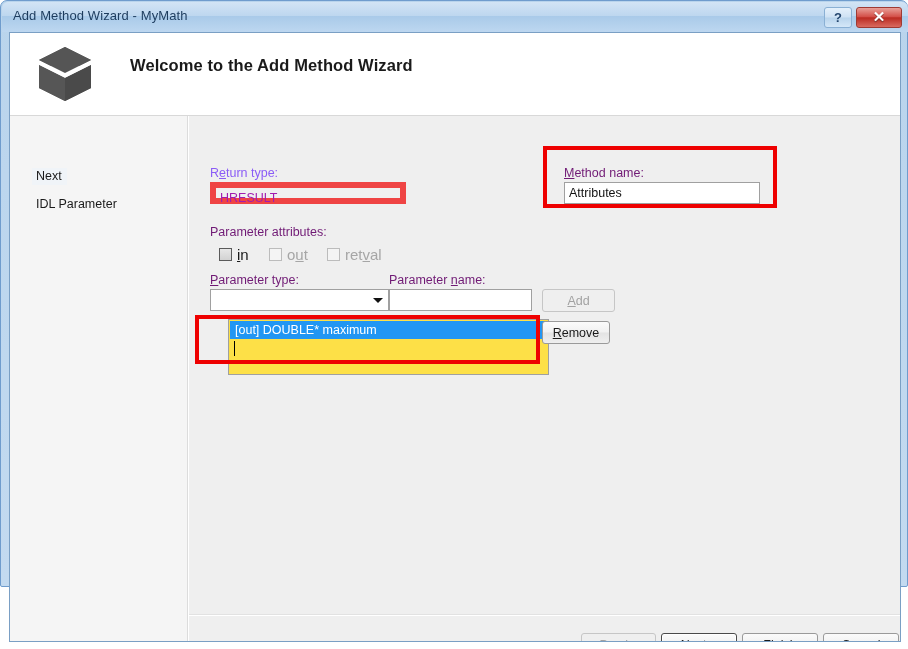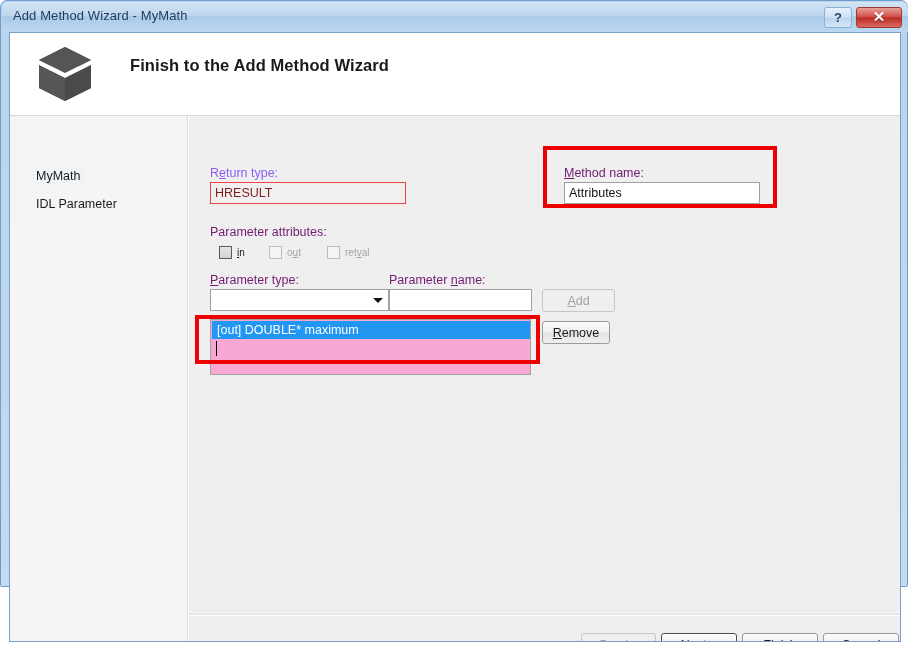--- a/index.html
+++ b/index.html
@@ -176,22 +176,22 @@
     font-family: "Liberation Sans", sans-serif;
     font-size: 12.5px;
     color: #111111;
     padding: 0 4px;
     height: 22px;
     line-height: 20px;
     outline: none;
   }
   .text-input.disabled {
     background: #f0f0f0;
-    border: 1px solid #ef4444;
-    color: #7f1d1d;
+    border: 6px solid #ef4444;
+    color: #a21caf;
   }
 
   
   .cb-row { position: absolute; }
   .cb-wrap {
     position: absolute;
     display: flex;
     align-items: center;
     white-space: nowrap;
     cursor: default;
@@ -201,21 +201,21 @@
     box-sizing: border-box;
     border: 1px solid #5a5a5a;
     background: linear-gradient(to bottom, #e7e7e7, #d2d2d2);
     margin-right: 5px;
     display: inline-block;
   }
   .cb-wrap.disabled .cb-box {
     border: 1px solid #bcbcbc;
     background: #f4f4f4;
   }
-  .cb-label { font-size: 10px; color: #1a1a1a; }
+  .cb-label { font-size: 15px; color: #1a1a1a; }
   .cb-wrap.disabled .cb-label { color: #a6a6a6; }
 
   
   #param-type-combo {
     position: absolute;
     box-sizing: border-box;
     background: #ffffff;
     border: 1px solid #a0a0a0;
     height: 22px;
     cursor: default;
@@ -266,23 +266,24 @@
   }
   .btn.default-focus {
     border: 1px solid #4a4a4a;
     box-shadow: inset 0 0 0 1px #ffffff;
   }
 
   
   #param-listbox {
     position: absolute;
     box-sizing: border-box;
-    background: #f9a8d4;
+    background: #fde047;
     border: 1px solid #a0a0a0;
     overflow: hidden;
+    margin-left: 18px;
   }
   #param-list-item {
     position: absolute;
     left: 1px; top: 1px;
     width: 319px;
     height: 18px;
     background: #2196f3;
     color: #ffffff;
     font-size: 12.5px;
     line-height: 18px;
@@ -329,26 +330,26 @@
       <svg id="cube-icon" viewBox="0 0 58 58">
         <polygon points="29,2 55,15 29,28 3,15" fill="#4f4f4f"></polygon>
         <polygon points="3,15 29,28 29,56 3,43" fill="#565656"></polygon>
         <polygon points="55,15 29,28 29,56 55,43" fill="#4a4a4a"></polygon>
         <polygon points="3,15 15,21 29,15 43,21 55,15 55,20 29,33 3,20" fill="#ffffff"></polygon>
         <polygon points="29,2 55,15 29,28 3,15" fill="#555555"></polygon>
         <polygon points="3,16 29,29 55,16 55,20 29,33 3,20" fill="#ffffff"></polygon>
         <polygon points="3,20 29,33 29,56 3,43" fill="#565656"></polygon>
         <polygon points="55,20 29,33 29,56 55,43" fill="#4a4a4a"></polygon>
       </svg>
-      <div id="wizard-heading">Finish to the Add Method Wizard</div>
+      <div id="wizard-heading">Welcome to the Add Method Wizard</div>
     </div>
 
     <div id="sidebar">
       <div class="sidebar-item selected" style="top:52px;">
-        <span>MyMath</span>
+        <span>Next</span>
       </div>
       <div class="sidebar-item" style="top:80px;">
         <span>IDL Parameter</span>
       </div>
     </div>
 
     <div id="main-pane">
 
       <div class="field-label disabled" style="left:21px; top:50px;">R<u>e</u>turn type:</div>
       <div class="text-input disabled" style="left:21px; top:66px; width:196px;">HRESULT</div>

